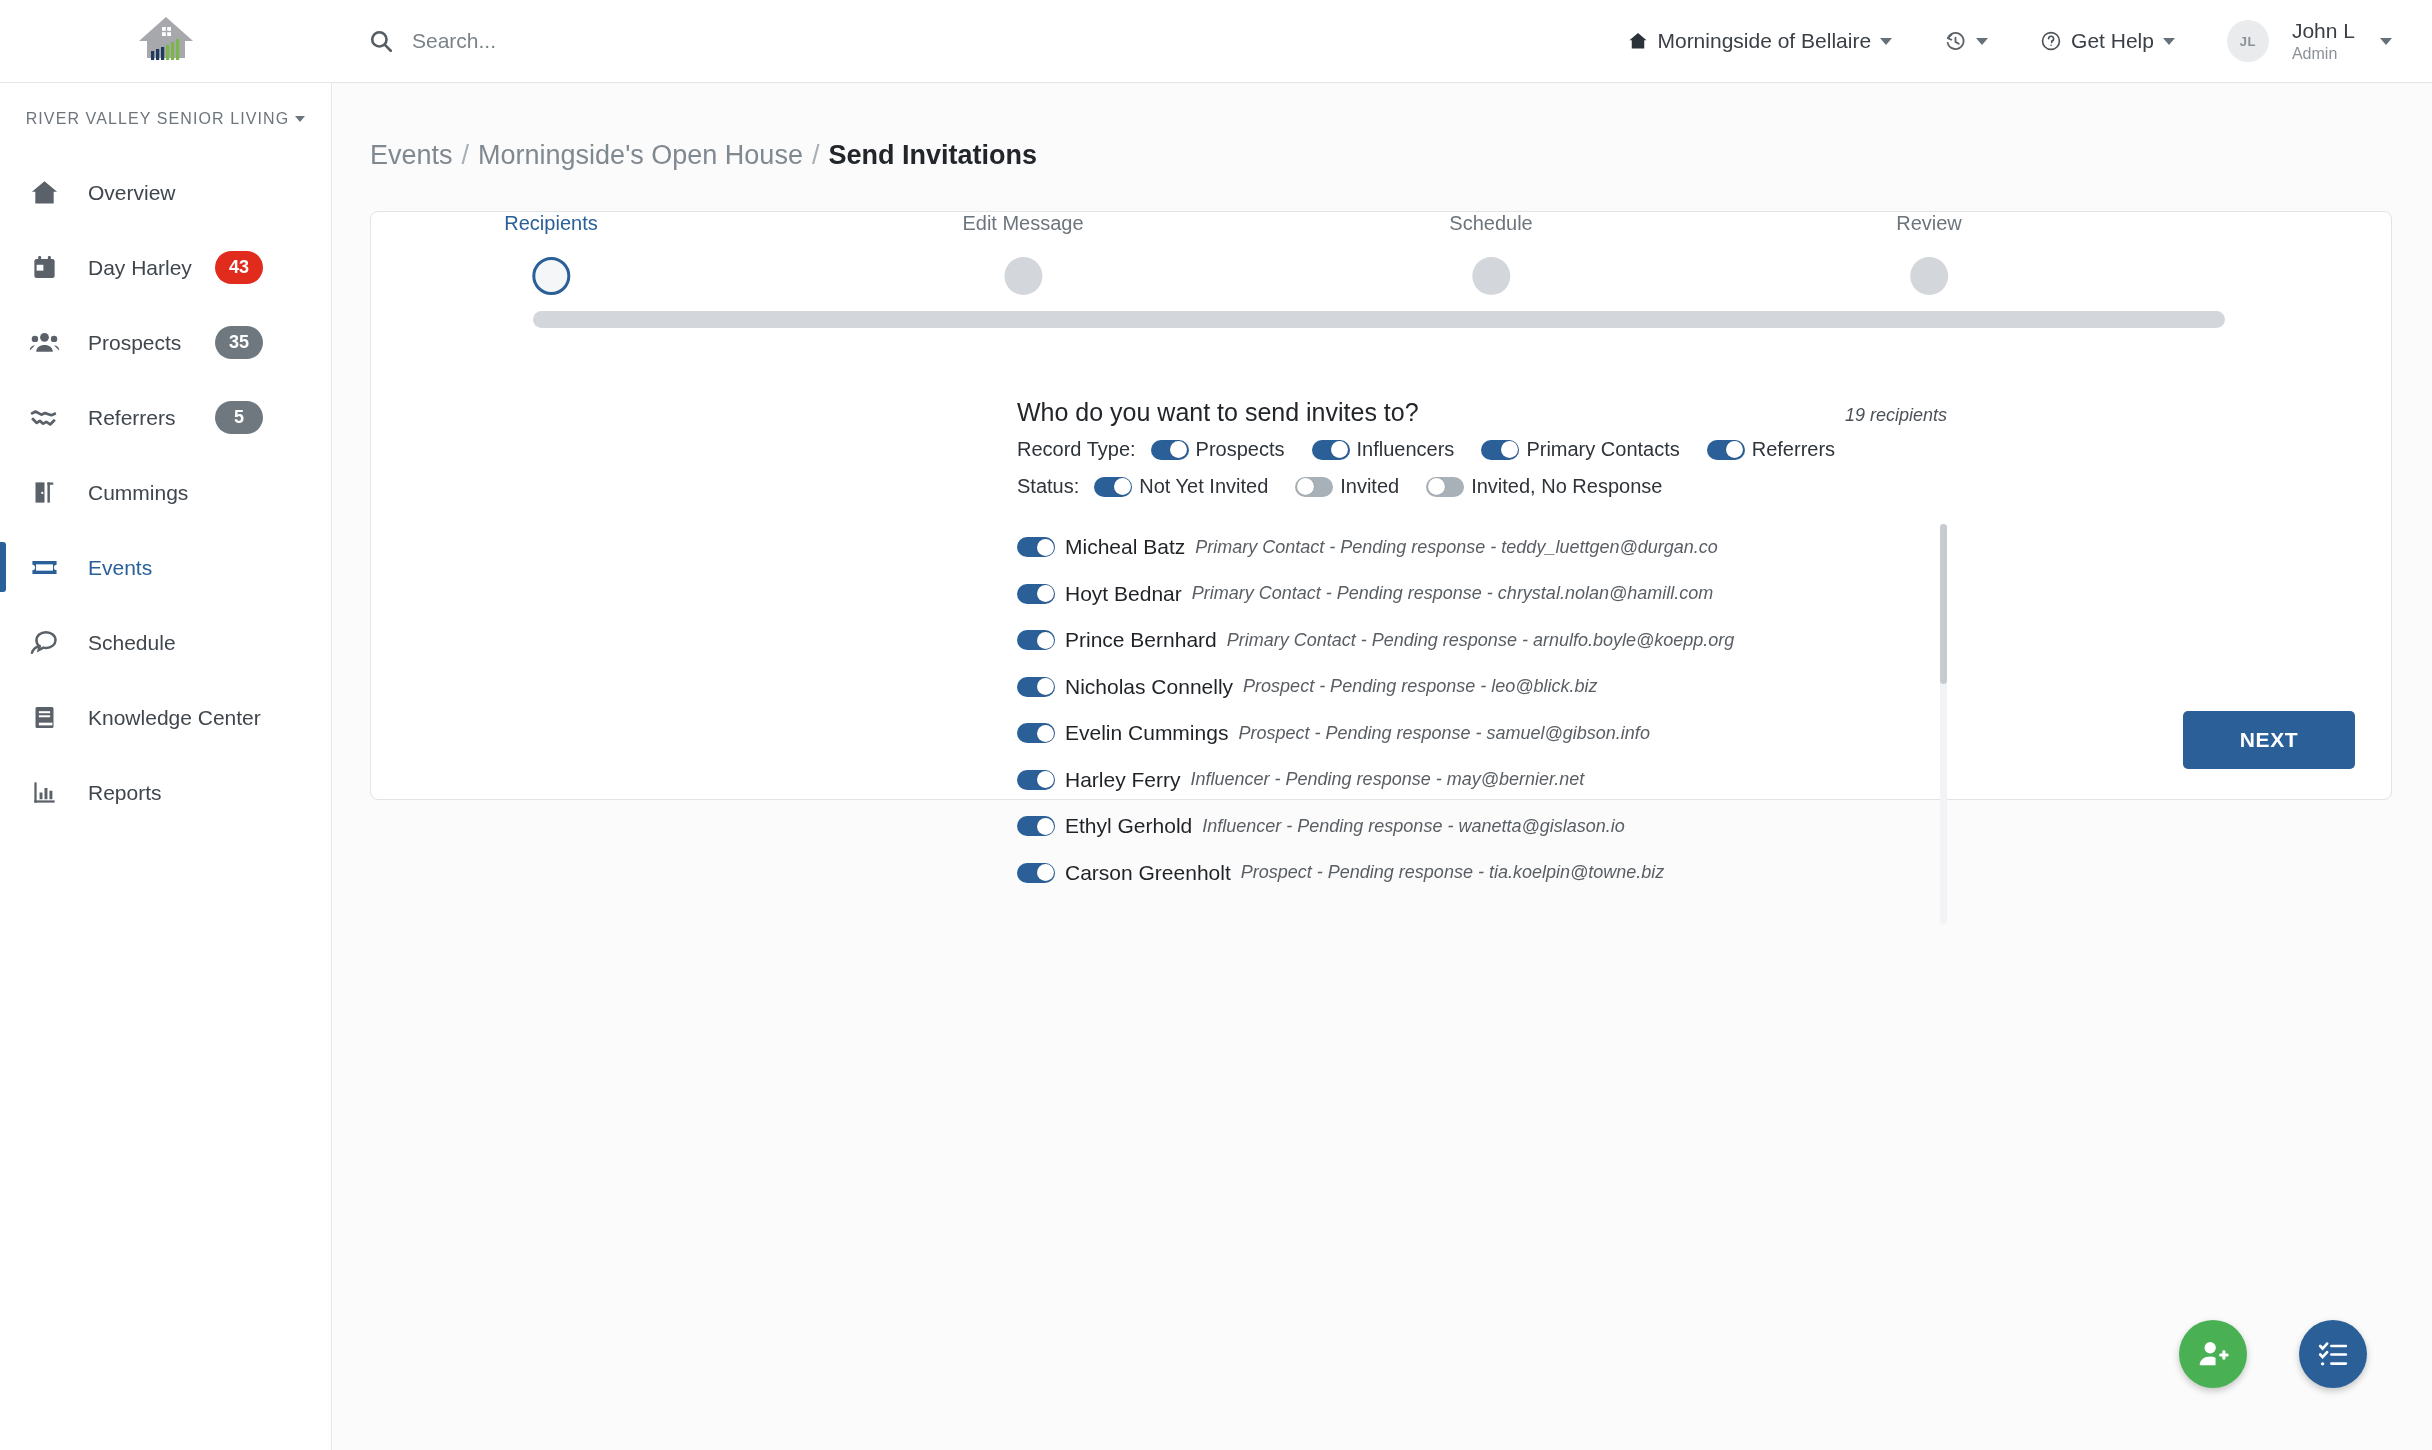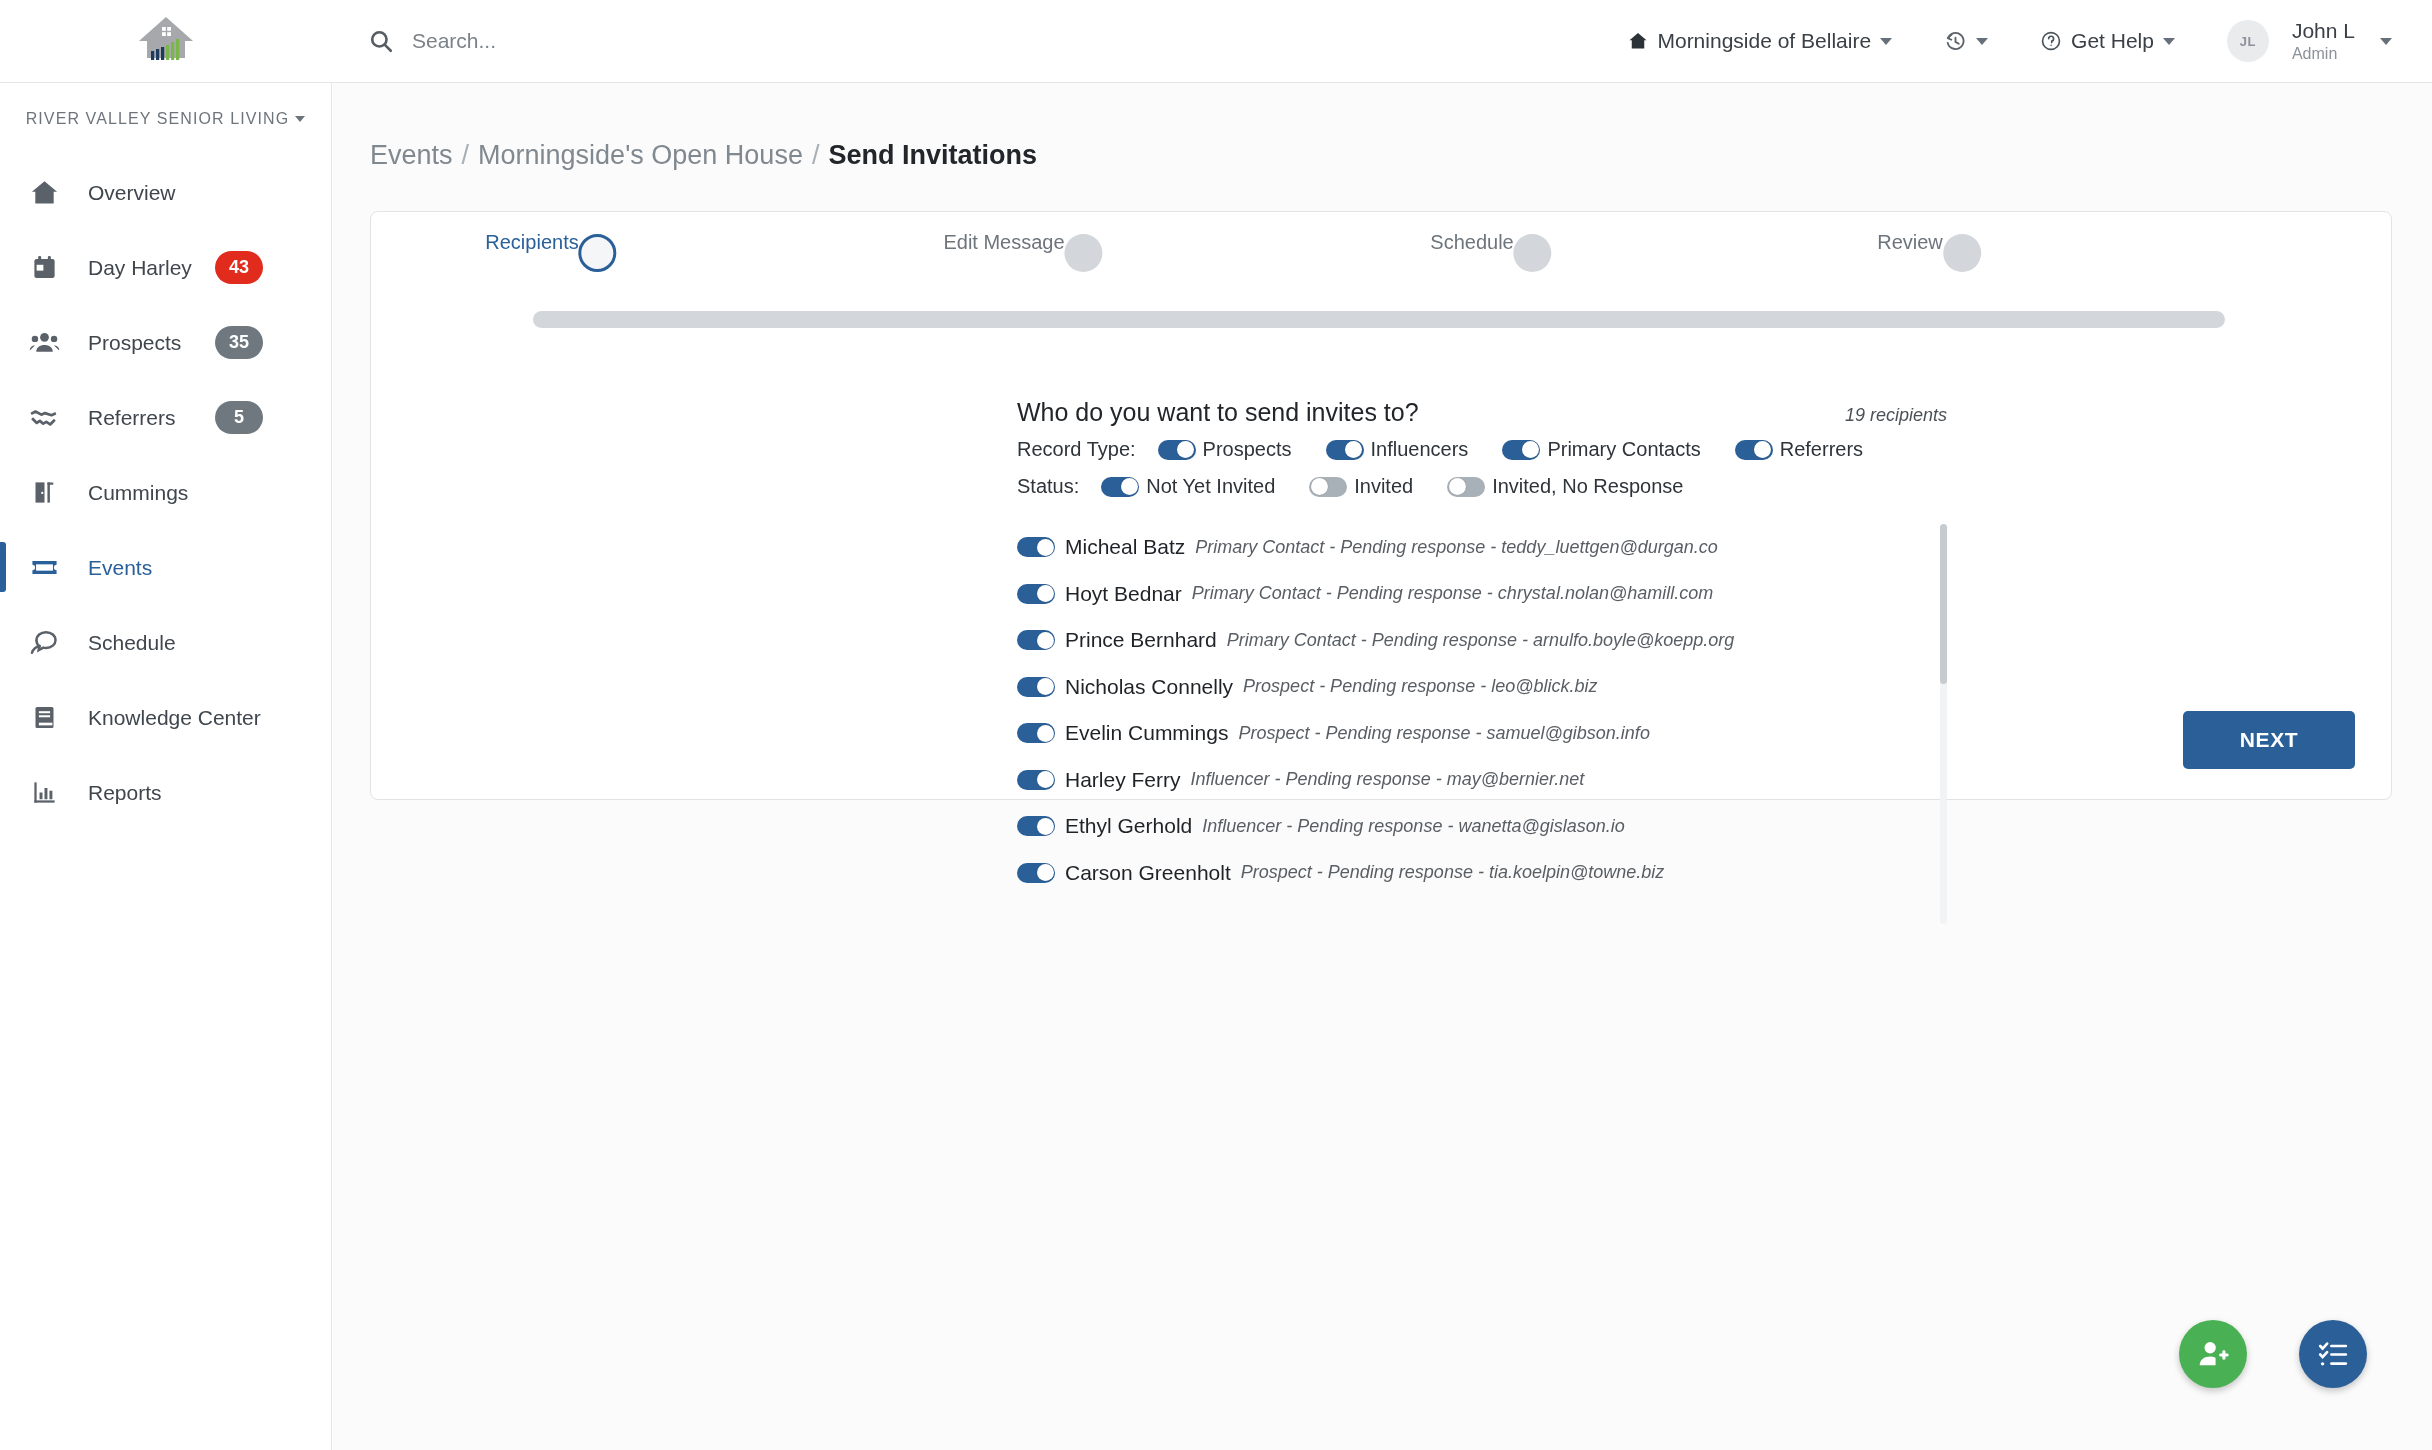--- a/index.html
+++ b/index.html
@@ -130,21 +130,21 @@
   }
 
   
   .stepper { position: absolute; left: 0; top: 0; width: 100%; height: 130px; }
   .step-track {
     position: absolute; left: 162px; top: 99px;
     width: 1692px; height: 17px; background: #d3d7db; border-radius: 9px;
   }
   .step {
     position: absolute; top: 0; transform: translateX(-50%);
-    display: flex; flex-direction: row; align-items: center;
+    display: flex; flex-direction: column; align-items: center;
   }
   .step-label { font-size: 20px; color: #6d757c; white-space: nowrap; }
   .step.current .step-label { color: #2a6099; }
   .step-dot {
     margin-top: 22px;
     width: 38px; height: 38px; border-radius: 50%;
     background: #d3d7db;
   }
   .step.current .step-dot {
     background: #f5f6f7; border: 3px solid #2a5f98;
@@ -155,21 +155,21 @@
   .q-row {
     position: relative; margin-left: 646px; width: 930px;
     display: flex; align-items: baseline;
   }
   .q-title { font-size: 25px; color: #22262a; }
   .recip-count {
     margin-left: auto; font-size: 18px; font-style: italic; color: #4b5157;
   }
   .filter-row {
     margin-left: 646px; margin-top: 11px;
-    display: flex; align-items: center; gap: 8px;
+    display: flex; align-items: center; gap: 1px;
     font-size: 20px; color: #2e343a; white-space: nowrap;
   }
   .filter-label { margin-right: 14px; }
   .filter-opt { display: flex; align-items: center; gap: 7px; margin-right: 26px; }
 
   .tgl {
     width: 38px; height: 20px; border-radius: 11px;
     position: relative; flex: 0 0 auto; cursor: pointer;
   }
   .tgl.on  { background: #2a5f98; }

